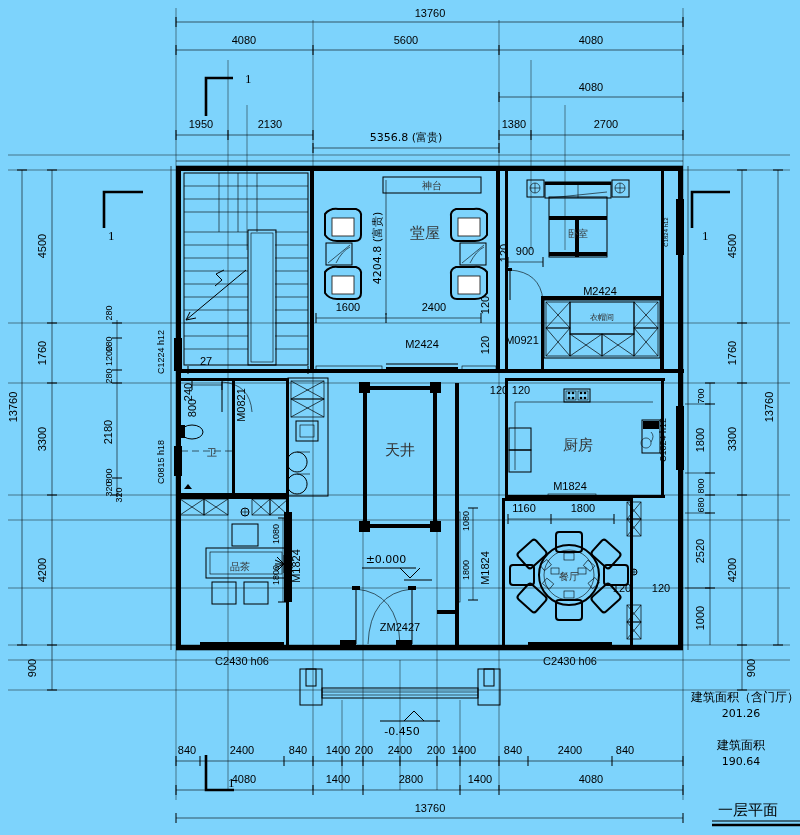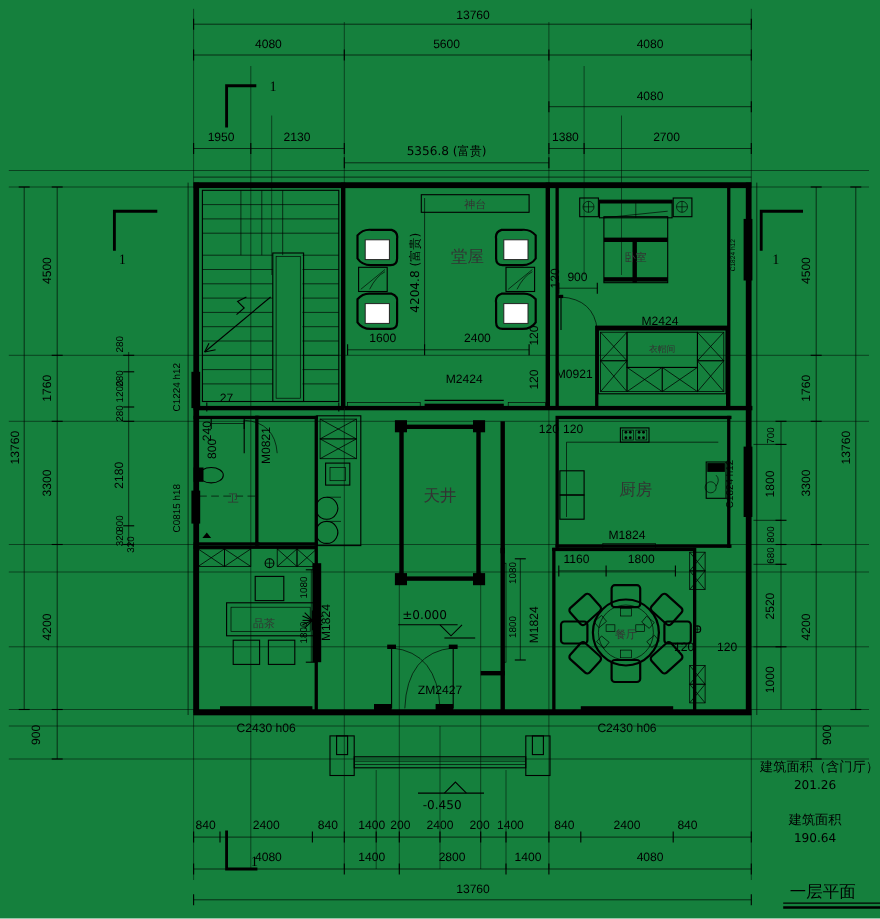--- a/index.html
+++ b/index.html
@@ -1,17 +1,17 @@
 <!DOCTYPE html>
 <html><head>
 <meta charset="utf-8">
 <style>
   html,body{margin:0;padding:0;background:#ffffff;}
   body{font-family:"Liberation Sans",sans-serif;}
-  #sheet{position:relative;width:800px;height:835px;background:#15803d;overflow:hidden;}
+  #sheet{position:relative;width:800px;height:835px;background:#7dd3fc;overflow:hidden;}
   #sheet svg{position:absolute;left:0;top:0;}
   .dimtxt{font-family:"Liberation Sans",sans-serif;font-size:11px;fill:#000;}
   .dimtxt-sm{font-family:"Liberation Sans",sans-serif;font-size:9px;fill:#000;}
   .dimtxt-xs{font-family:"Liberation Sans",sans-serif;font-size:6px;fill:#000;}
   .roomtxt{font-family:"DejaVu Sans",sans-serif;font-size:15px;fill:#333;}
   .roomtxt-sm{font-family:"DejaVu Sans",sans-serif;font-size:10px;fill:#333;}
   .roomtxt-xs{font-family:"DejaVu Sans",sans-serif;font-size:8px;fill:#333;}
   .anntxt{font-family:"DejaVu Sans",sans-serif;font-size:11px;fill:#000;}
   .anntxt-b{font-family:"DejaVu Sans",sans-serif;font-size:12px;fill:#000;}
   .titletxt{font-family:"DejaVu Sans",sans-serif;font-size:15px;fill:#000;}

